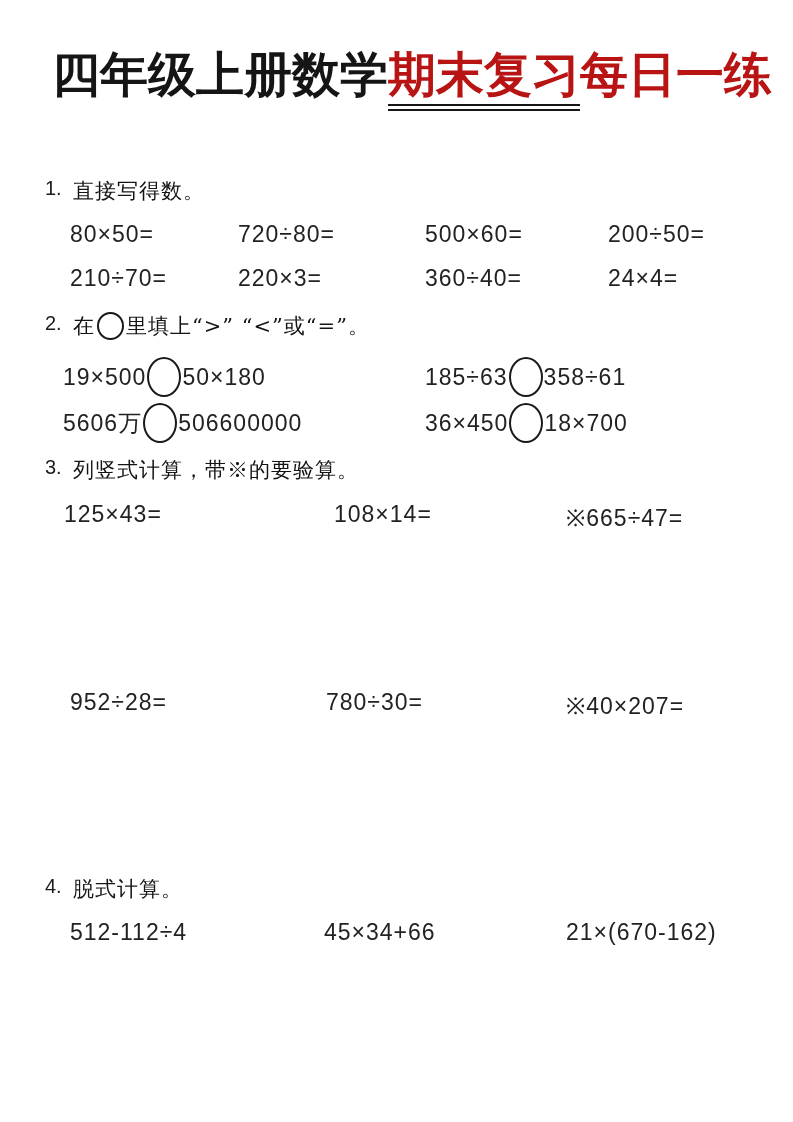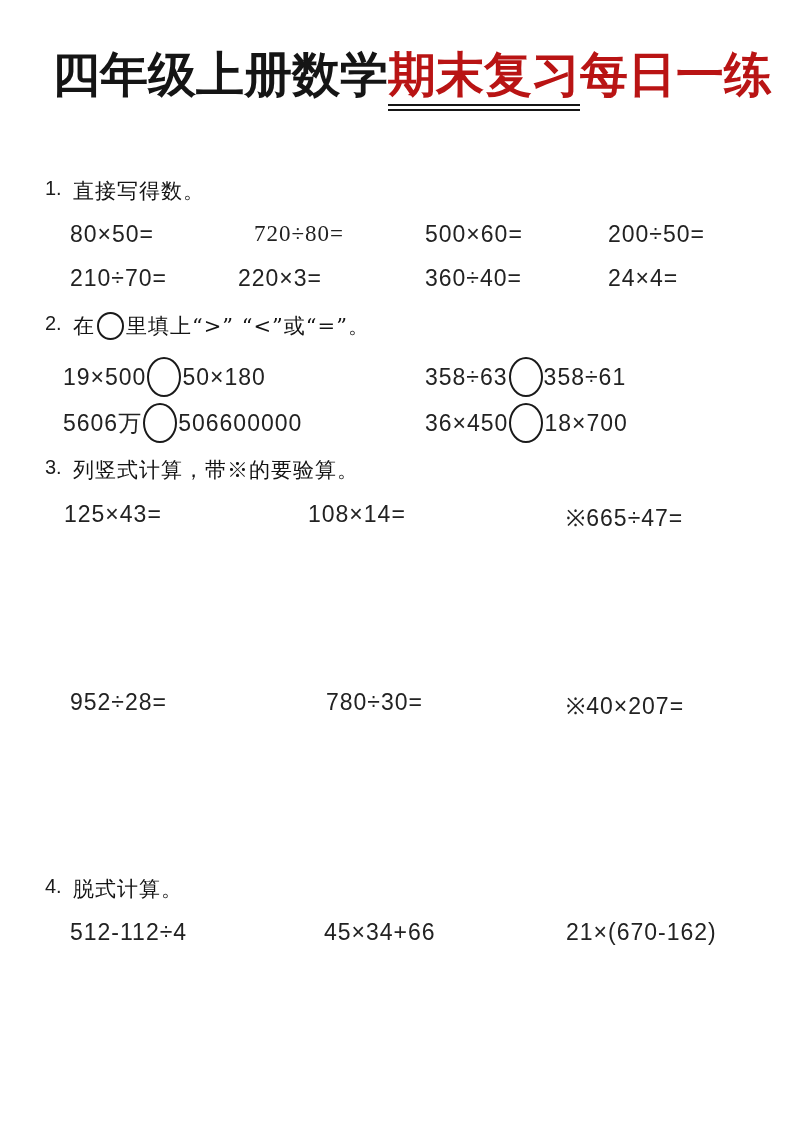--- a/index.html
+++ b/index.html
@@ -87,51 +87,51 @@
     <span class="black">四年级上册数学</span><span class="red underlined">期末复习</span><span class="red">每日一练</span>
   </div>
 
 
   <div class="row" style="top:177px;">
     <span class="sec-num">1.</span>
     <span class="sec-label">直接写得数。</span>
   </div>
   <div class="row" style="top:221px;">
     <span class="cell" style="left:70px;">80×50=</span>
-    <span class="cell" style="left:254px;font-family:Liberation Serif, serif;">720÷80=</span>
+    <span class="cell" style="left:238px;">720÷80=</span>
     <span class="cell" style="left:425px;">500×60=</span>
     <span class="cell" style="left:608px;">200÷50=</span>
   </div>
   <div class="row" style="top:265px;">
     <span class="cell" style="left:70px;">210÷70=</span>
     <span class="cell" style="left:238px;">220×3=</span>
     <span class="cell" style="left:425px;">360÷40=</span>
     <span class="cell" style="left:608px;">24×4=</span>
   </div>
 
   <div class="row" style="top:312px;">
     <span class="sec-num">2.</span>
     <span class="sec-label"><span>在</span><span class="circle small"></span><span>里填上“&gt;” “&lt;”或“=”。</span></span>
   </div>
   <div class="row cmp-row" style="top:356px;">
     <span class="cell" style="left:63px;"><span>19×500</span><span class="circle"></span><span>50×180</span></span>
-    <span class="cell" style="left:425px;"><span>358÷63</span><span class="circle"></span><span>358÷61</span></span>
+    <span class="cell" style="left:425px;"><span>185÷63</span><span class="circle"></span><span>358÷61</span></span>
   </div>
   <div class="row cmp-row" style="top:402px;">
     <span class="cell" style="left:63px;"><span>5606万</span><span class="circle"></span><span>506600000</span></span>
     <span class="cell" style="left:425px;"><span>36×450</span><span class="circle"></span><span>18×700</span></span>
   </div>
 
   <div class="row" style="top:456px;">
     <span class="sec-num">3.</span>
     <span class="sec-label">列竖式计算，带※的要验算。</span>
   </div>
   <div class="row" style="top:501px;">
     <span class="cell" style="left:64px;">125×43=</span>
-    <span class="cell" style="left:308px;">108×14=</span>
+    <span class="cell" style="left:334px;">108×14=</span>
     <span class="cell" style="left:566px;">※665÷47=</span>
   </div>
   <div class="row" style="top:689px;">
     <span class="cell" style="left:70px;">952÷28=</span>
     <span class="cell" style="left:326px;">780÷30=</span>
     <span class="cell" style="left:566px;">※40×207=</span>
   </div>
 
   <div class="row" style="top:875px;">
     <span class="sec-num">4.</span>

